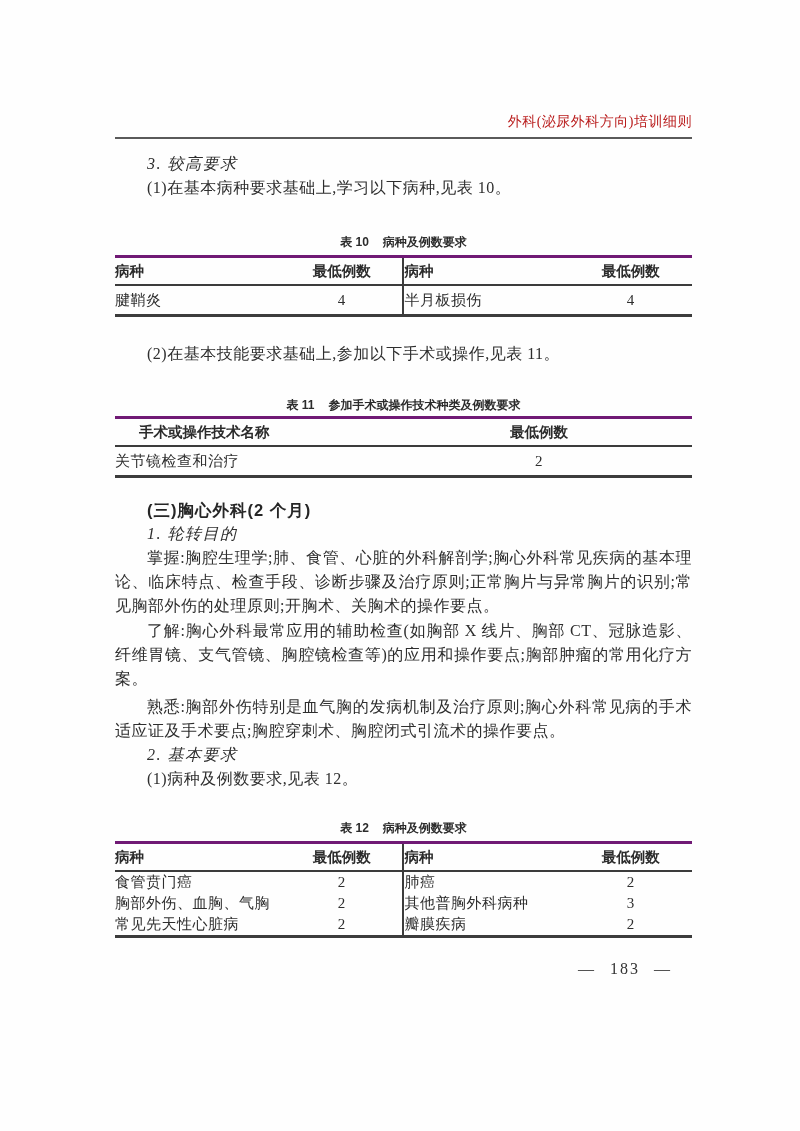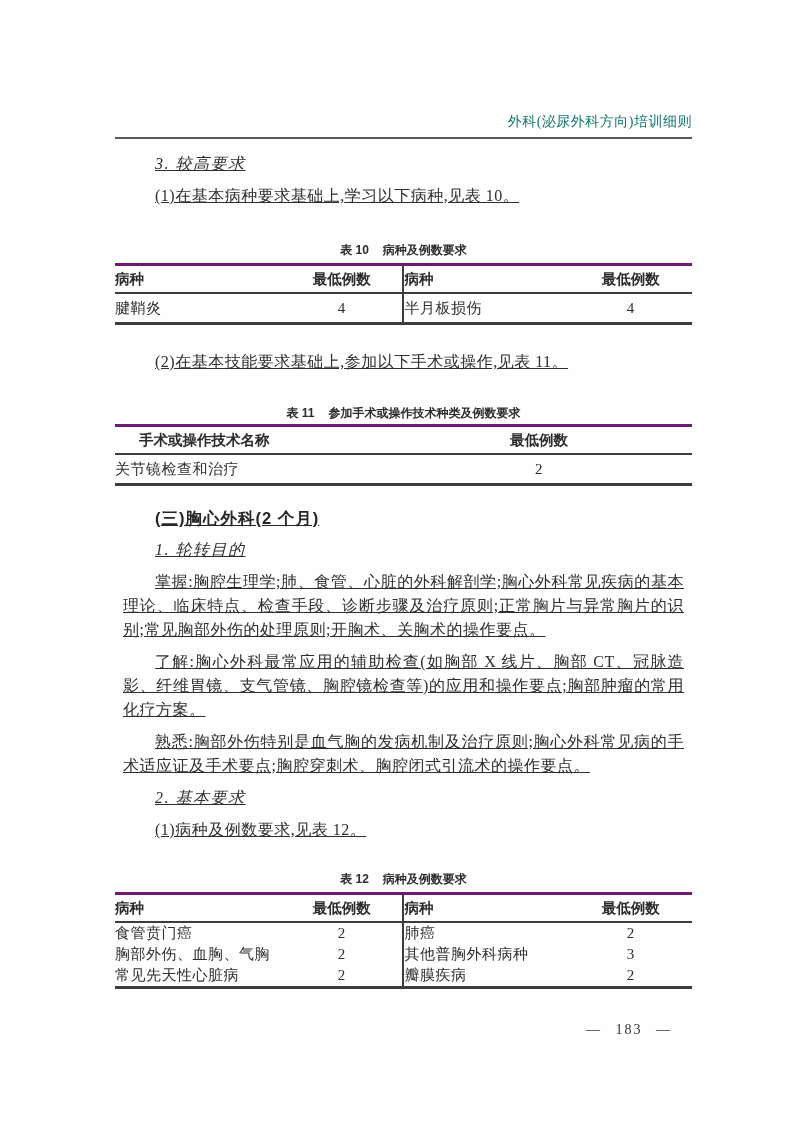--- a/index.html
+++ b/index.html
@@ -7,27 +7,27 @@
     position:relative;
     width:800px; height:1131px;
     margin:0 auto;
     background:#fefefe;
     box-sizing:border-box;
     padding:0 108px 0 115px;
     overflow:hidden;
     font-family:"Liberation Serif","DejaVu Serif",serif;
     color:#2e2e2e;
   }
-  p { margin:8px;text-decoration:underline; }
+  p { margin:0; }
 
   .running-head {
     padding-top:113px;
     text-align:right;
     font-size:14px; line-height:18px;
-    color:#0f766e;
+    color:#b91c1c;
     letter-spacing:0.5px;
   }
   .head-rule { height:0; border-bottom:2px solid #5a5a5a; margin-top:6px; }
 
   .kai {
     font-style:italic;
     font-size:16px; line-height:24px;
     letter-spacing:1.5px;
   }
   .body-line { font-size:16px; line-height:24px; letter-spacing:0.5px; }
@@ -103,24 +103,24 @@
   #para-master { margin-top:0; }
   #para-familiar { margin-top:4px; }
   #para-understand { margin-top:1px; }
   #h-sub2 { margin-top:0; }
   #p-intro12 { margin-top:0; }
   #caption12 { margin-top:28px; }
   #table12 { margin-top:4px; }
   #table12 td { height:21px; }
 
   .page-number {
-    margin-top:32px;
+    margin-top:22px;
     text-align:right;
     padding-right:20px;
-    font-size:14px; line-height:18px;
+    font-size:16px; line-height:18px;
     color:#333;
     word-spacing:8px;
     letter-spacing:2px;
   }
 </style>
 </head>
 <body>
 
 <div class="page">
 

